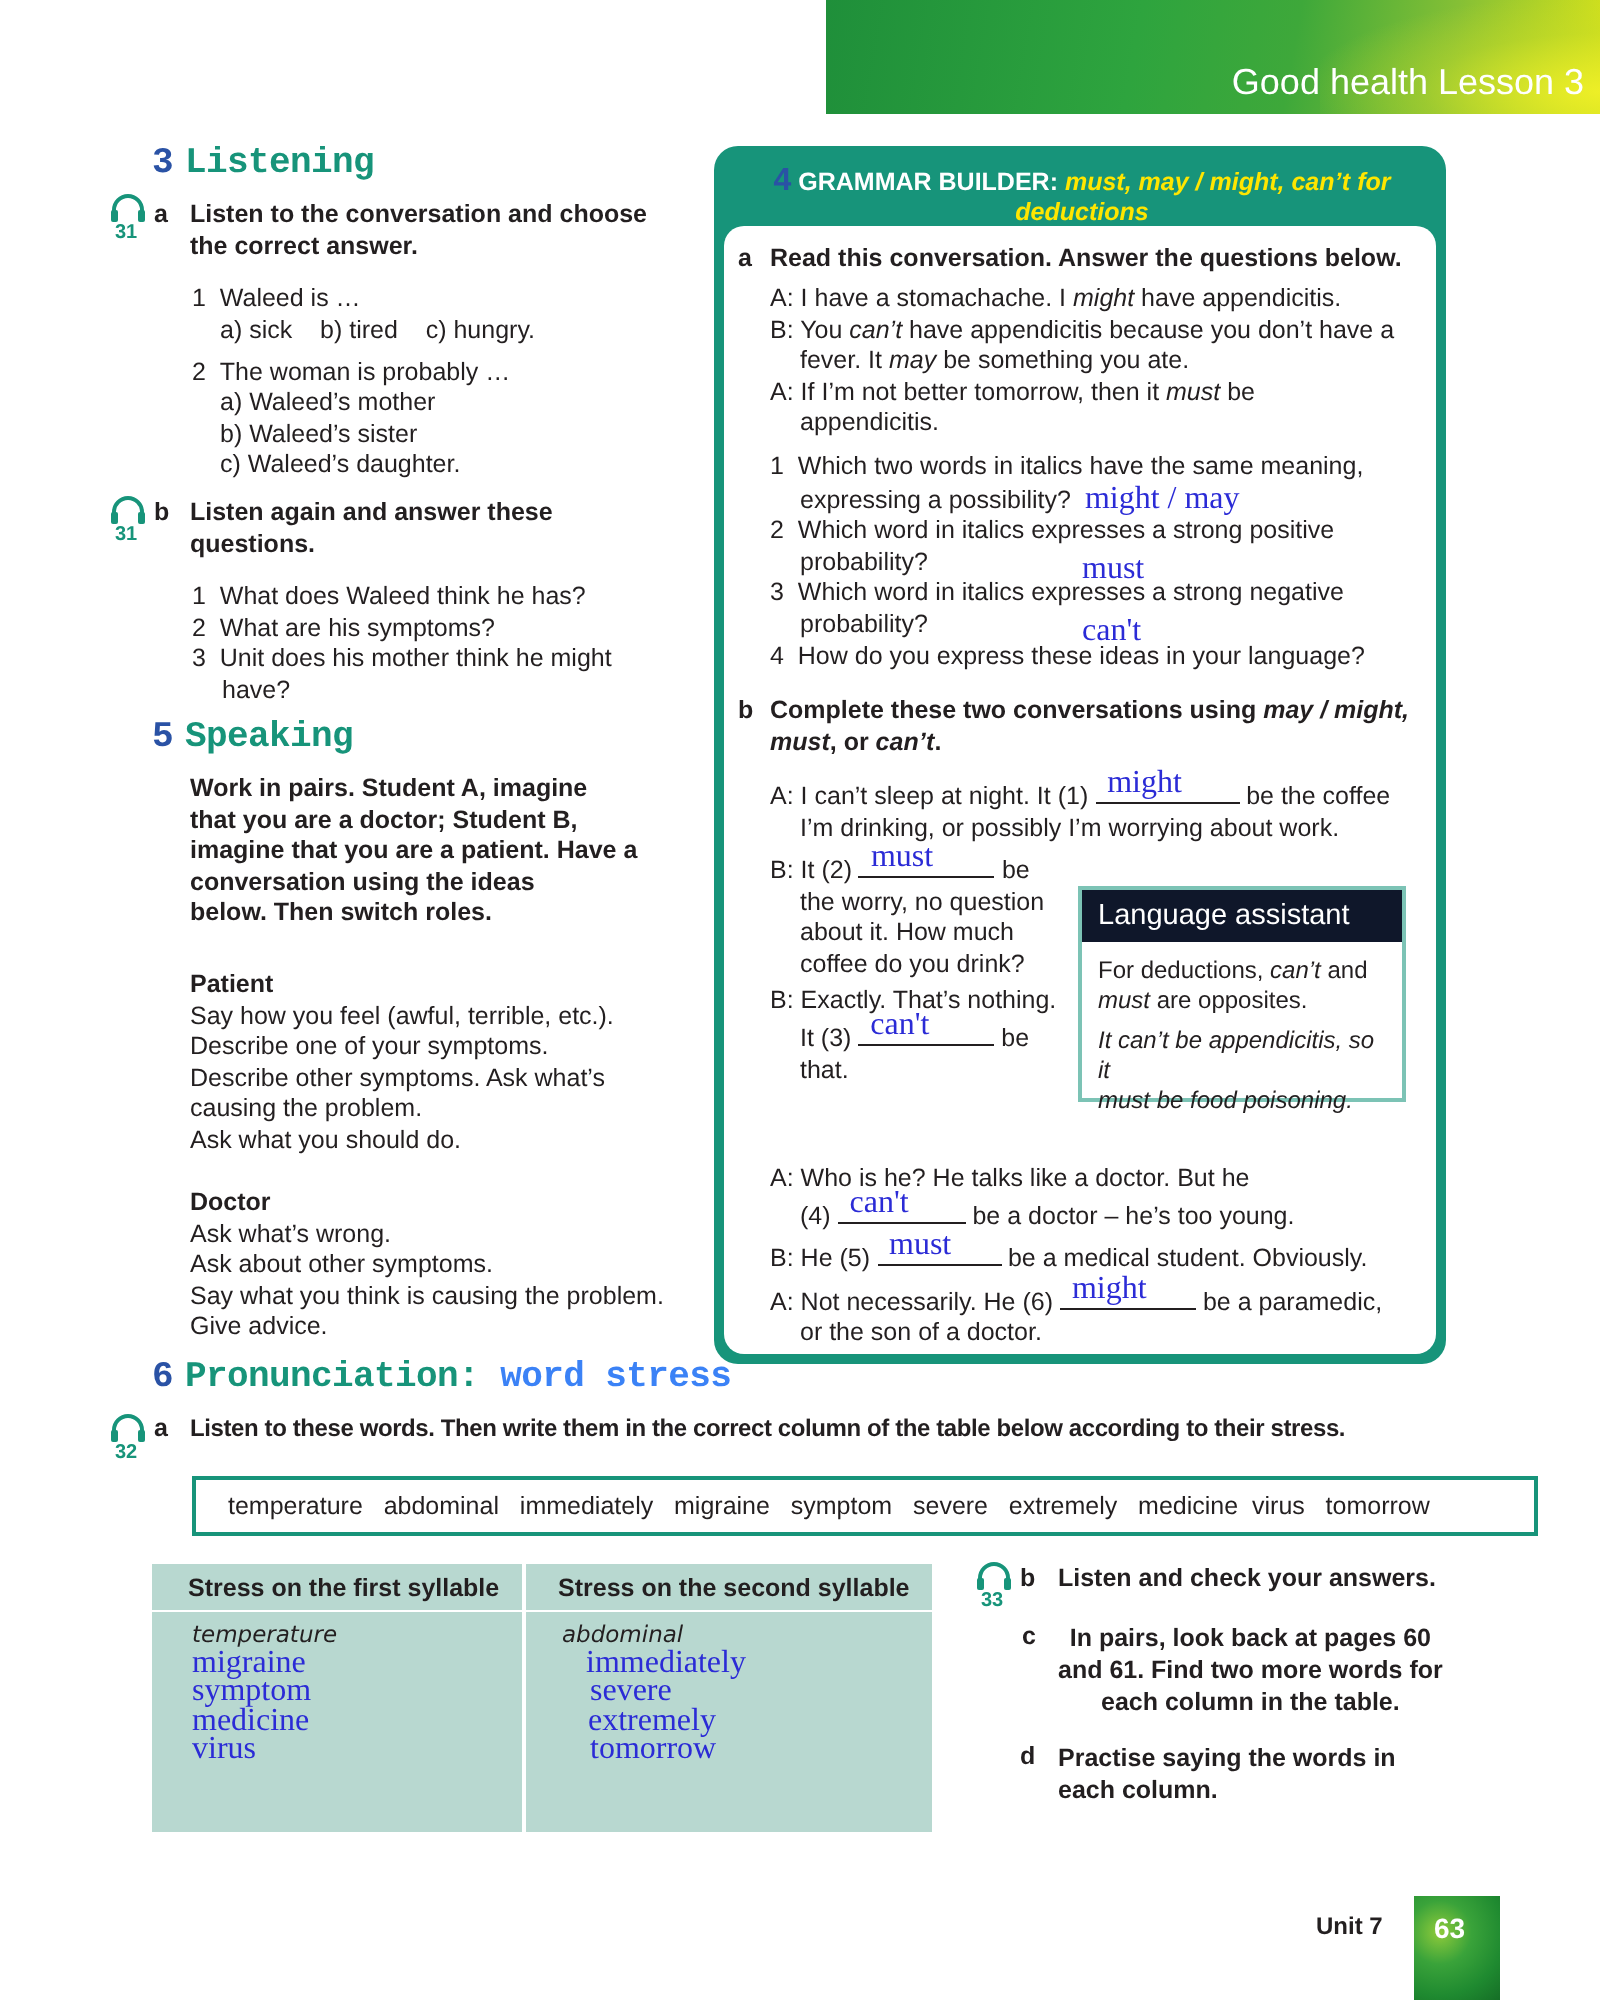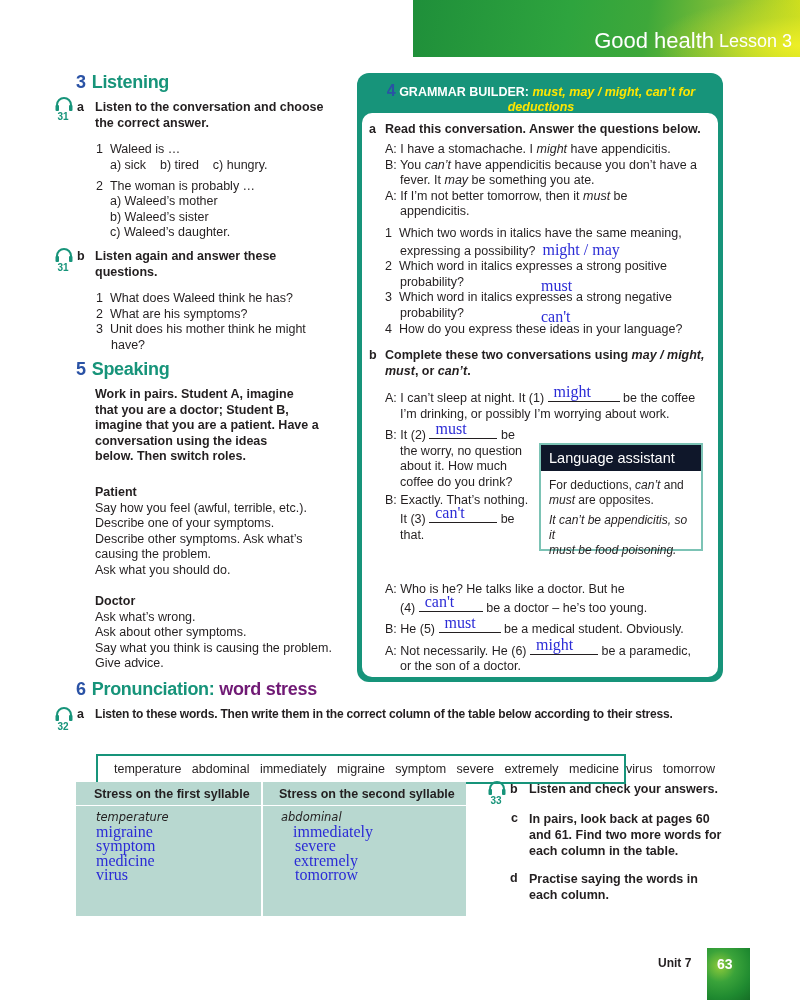--- a/index.html
+++ b/index.html
@@ -3,47 +3,47 @@
 <meta charset="utf-8">
 <style>
   * { box-sizing: border-box; margin: 0; padding: 0; }
   html, body { width: 800px; height: 1000px; background: #ffffff; overflow: hidden; }
   body { position: relative; font-family: "Liberation Sans", sans-serif; color: #231f20; font-size: 12.5px; line-height: 15.5px; }
   .abs { position: absolute; }
   .banner { left: 413px; top: 0; width: 387px; height: 57px;
     background: linear-gradient(100deg, #1f8f3a 0%, #2ea43e 40%, #3ea83a 60%, #86c035 80%, #d8e31a 100%); }
   .banner-glow { position: absolute; right: 0; top: 0; width: 140px; height: 57px;
     background: radial-gradient(ellipse at 100% 80%, rgba(240,240,40,0.9) 0%, rgba(200,220,40,0.4) 45%, rgba(0,0,0,0) 75%); }
-  .banner-title { position: absolute; right: 86px; top: 30px; color: #fff; font-size: 22px; line-height: 22px; }
+  .banner-title { position: absolute; right: 86px; top: 30px; color: #fff; font-size: 18px; line-height: 22px; }
   .banner-lesson { position: absolute; right: 8px; top: 30px; color: #fff; font-size: 18px; line-height: 22px; }
 
-  .sec-title { font-family: Liberation Sans, sans-serif; font-weight: bold; font-size: 18px; line-height: 22px; color: #17947a; letter-spacing: -0.3px; }
+  .sec-title { font-family: Liberation Mono, monospace; font-weight: bold; font-size: 18px; line-height: 22px; color: #17947a; letter-spacing: -0.3px; }
   .sec-num { color: #2a52a5; margin-right: 6px; }
-  .sec-dark { color: #701a75; }
+  .sec-dark { color: #3b82f6; }
 
   .hp { width: 22px; height: 30px; }
   .hp svg { display: block; }
   .hp-num { font-size: 10px; font-weight: bold; color: #17947a; line-height: 11px; text-align: center; width: 18px; }
 
   .letter { font-weight: bold; font-size: 12.5px; }
   .bold { font-weight: bold; }
   .it { font-style: italic; }
   .ans { font-family: "Liberation Serif", serif; color: #2b2bd6; font-size: 16px; }
   .blank { display: inline-block; border-bottom: 1px solid #231f20; height: 14px; vertical-align: baseline; position: relative; }
   .blank .ans { position: absolute; left: 6px; top: -4px; white-space: nowrap; }
 
   .gb { left: 357px; top: 73px; width: 366px; height: 609px; background: #17947a; border-radius: 12px; }
   .gb-title { position: absolute; left: 6px; top: 10px; width: 356px; color: #fff; font-weight: bold; font-size: 12.5px; line-height: 15px; text-align: center; }
   .gb-inner { position: absolute; left: 5px; top: 40px; width: 356px; height: 564px; background: #fff; border-radius: 10px; }
 
   .la { left: 539px; top: 443px; width: 164px; height: 108px; border: 2px solid #7cc3b5; background: #fff; }
   .la-head { background: #0f172a; color: #fff; font-size: 14.5px; height: 26px; line-height: 26px; padding-left: 8px; }
   .la-body { padding: 7px 8px 0 8px; font-size: 12px; line-height: 15px; }
 
-  .wordbox { left: 96px; top: 754px; width: 530px; height: 30px; border: 2px solid #17947a; font-size: 12.5px; line-height: 26px; padding-left: 16px; }
+  .wordbox { left: 96px; top: 738px; width: 673px; height: 30px; border: 2px solid #17947a; font-size: 12.5px; line-height: 26px; padding-left: 16px; }
 
   .tbl { left: 76px; top: 782px; width: 390px; height: 134px; background: #b8d8d0; }
   .tbl-div-v { position: absolute; left: 185px; top: 0; width: 2px; height: 134px; background: #fff; }
   .tbl-div-h { position: absolute; left: 0; top: 23px; width: 390px; height: 1px; background: #ffffff; }
   .tbl-head { position: absolute; top: 5px; font-weight: bold; font-size: 12.5px; }
   .tbl-hand { font-family: "DejaVu Sans", sans-serif; font-style: italic; font-size: 11.5px; }
 
   .footer-unit { left: 658px; top: 956px; font-weight: bold; font-size: 12px; }
   .footer-page { left: 707px; top: 948px; width: 43px; height: 52px;
     background: radial-gradient(circle at 30% 35%, #8fcb3b 0%, #3aa33a 35%, #1f8a30 70%, #156e26 100%); }
@@ -250,21 +250,21 @@
       <path d="M3 12 V8 a7 7 0 0 1 14 0 V12" fill="none" stroke="#17947a" stroke-width="2"></path>
       <rect x="1.5" y="8" width="3.5" height="6" rx="1" fill="#17947a"></rect>
       <rect x="15" y="8" width="3.5" height="6" rx="1" fill="#17947a"></rect>
     </svg>
   <div class="hp-num">33</div>
 </div>
 <div class="abs letter" style="left:510px;top:782px;">b</div>
 <div class="abs bold" style="left:529px;top:782px;">Listen and check your answers.</div>
 
 <div class="abs letter" style="left:511px;top:811px;">c</div>
-<div class="abs bold" style="left:529px;top:811px;line-height:16px;">
+<div class="abs bold" style="left:529px;top:811px;line-height:16px;text-align:center;">
   <div>In pairs, look back at pages 60</div>
     <div>and 61. Find two more words for</div>
     <div>each column in the table.</div>
 </div>
 
 <div class="abs letter" style="left:510px;top:871px;">d</div>
 <div class="abs bold" style="left:529px;top:871px;line-height:16px;">
   <div>Practise saying the words in</div>
     <div>each column.</div>
 </div>

